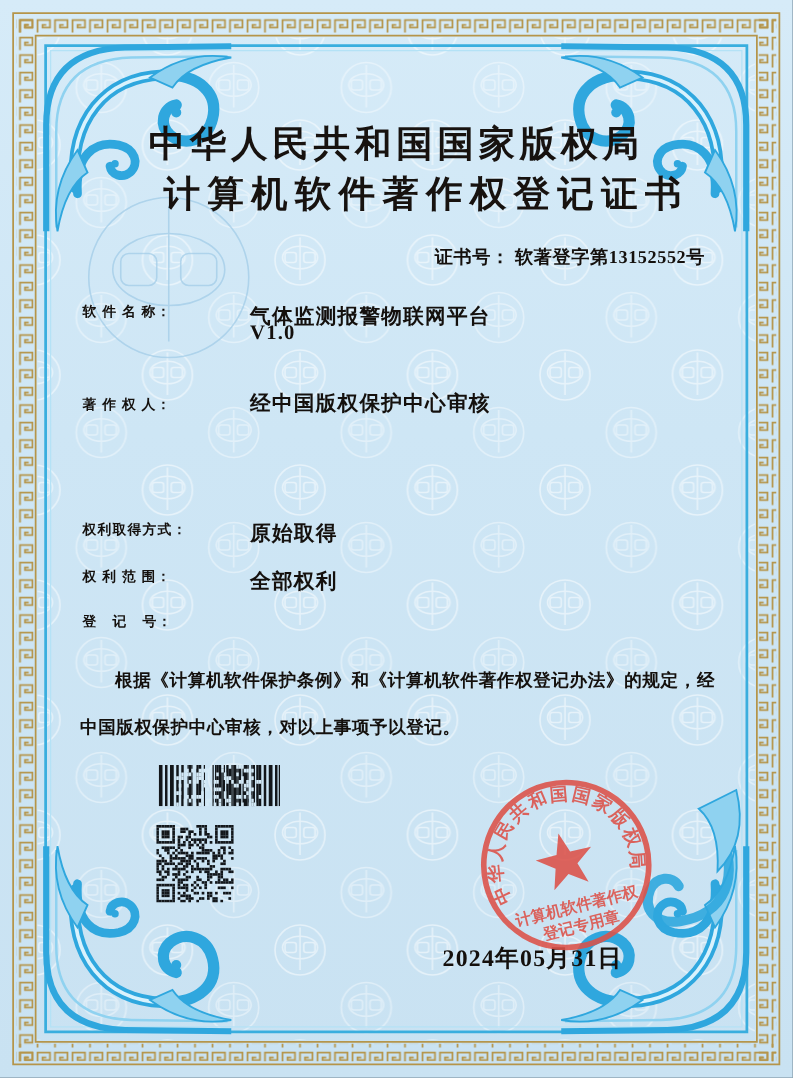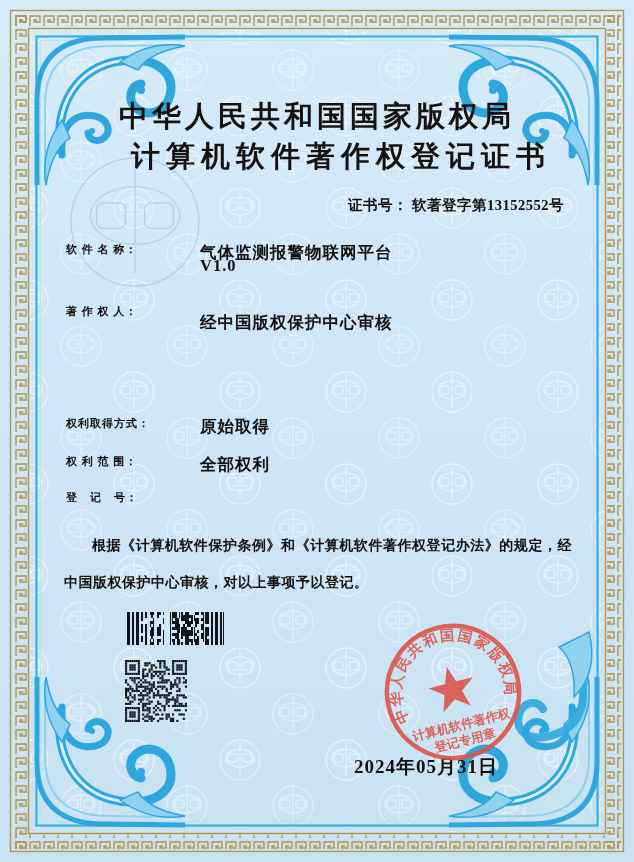--- a/index.html
+++ b/index.html
@@ -109,21 +109,21 @@
   </svg>
 
   <div class="txt title l1">中华人民共和国国家版权局</div>
   <div class="txt title l2">计算机软件著作权登记证书</div>
   <div class="txt certno"><span>证书号：</span> <span>软著登字第13152552号</span></div>
 
   <div class="txt lbl" style="top:242px">软 件 名 称：</div>
   <div class="txt val" style="top:242px">气体监测报警物联网平台</div>
   <div class="txt val" style="top:256px">V1.0</div>
 
-  <div class="txt lbl" style="top:304px">著 作 权 人：</div>
+  <div class="txt lbl" style="top:316px">著 作 权 人：</div>
   <div class="txt val" style="top:312px">经中国版权保护中心审核</div>
 
   <div class="txt lbl" style="top:416px">权利取得方式：</div>
   <div class="txt val" style="top:416px">原始取得</div>
 
   <div class="txt lbl" style="top:454px">权 利 范 围：</div>
   <div class="txt val" style="top:454px">全部权利</div>
 
   <div class="txt lbl" style="top:490px">登　记　号：</div>
 

